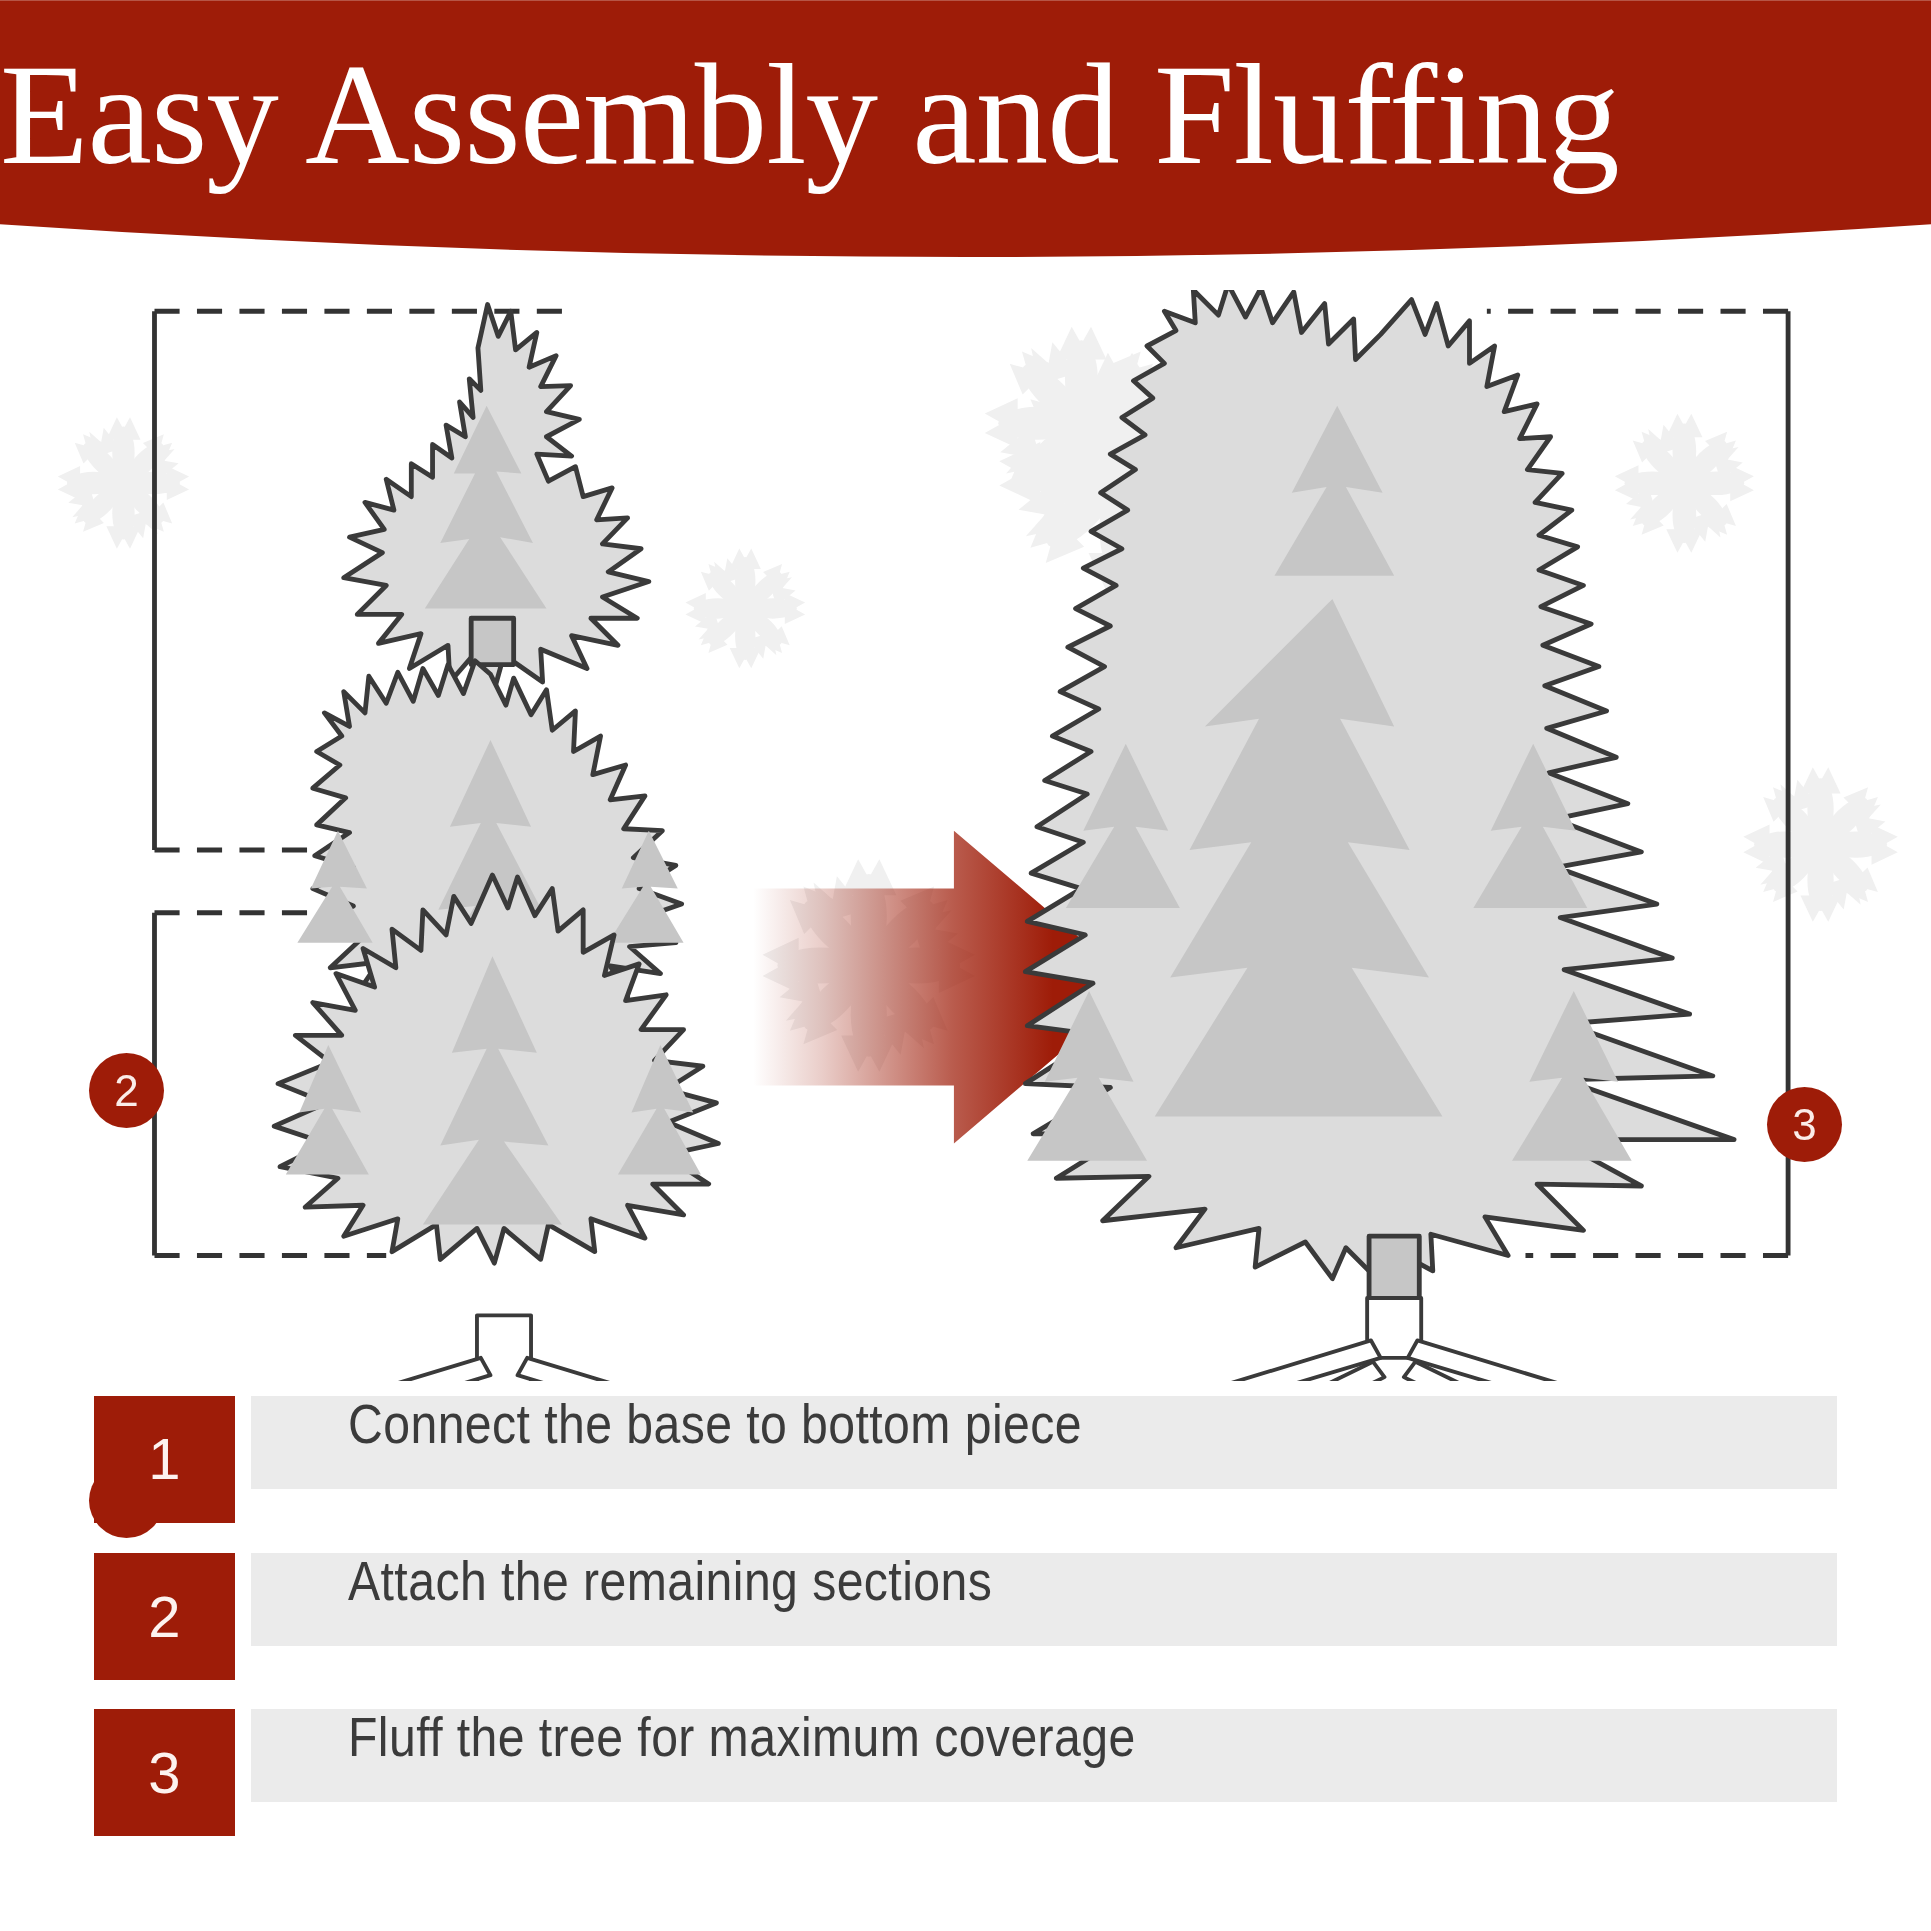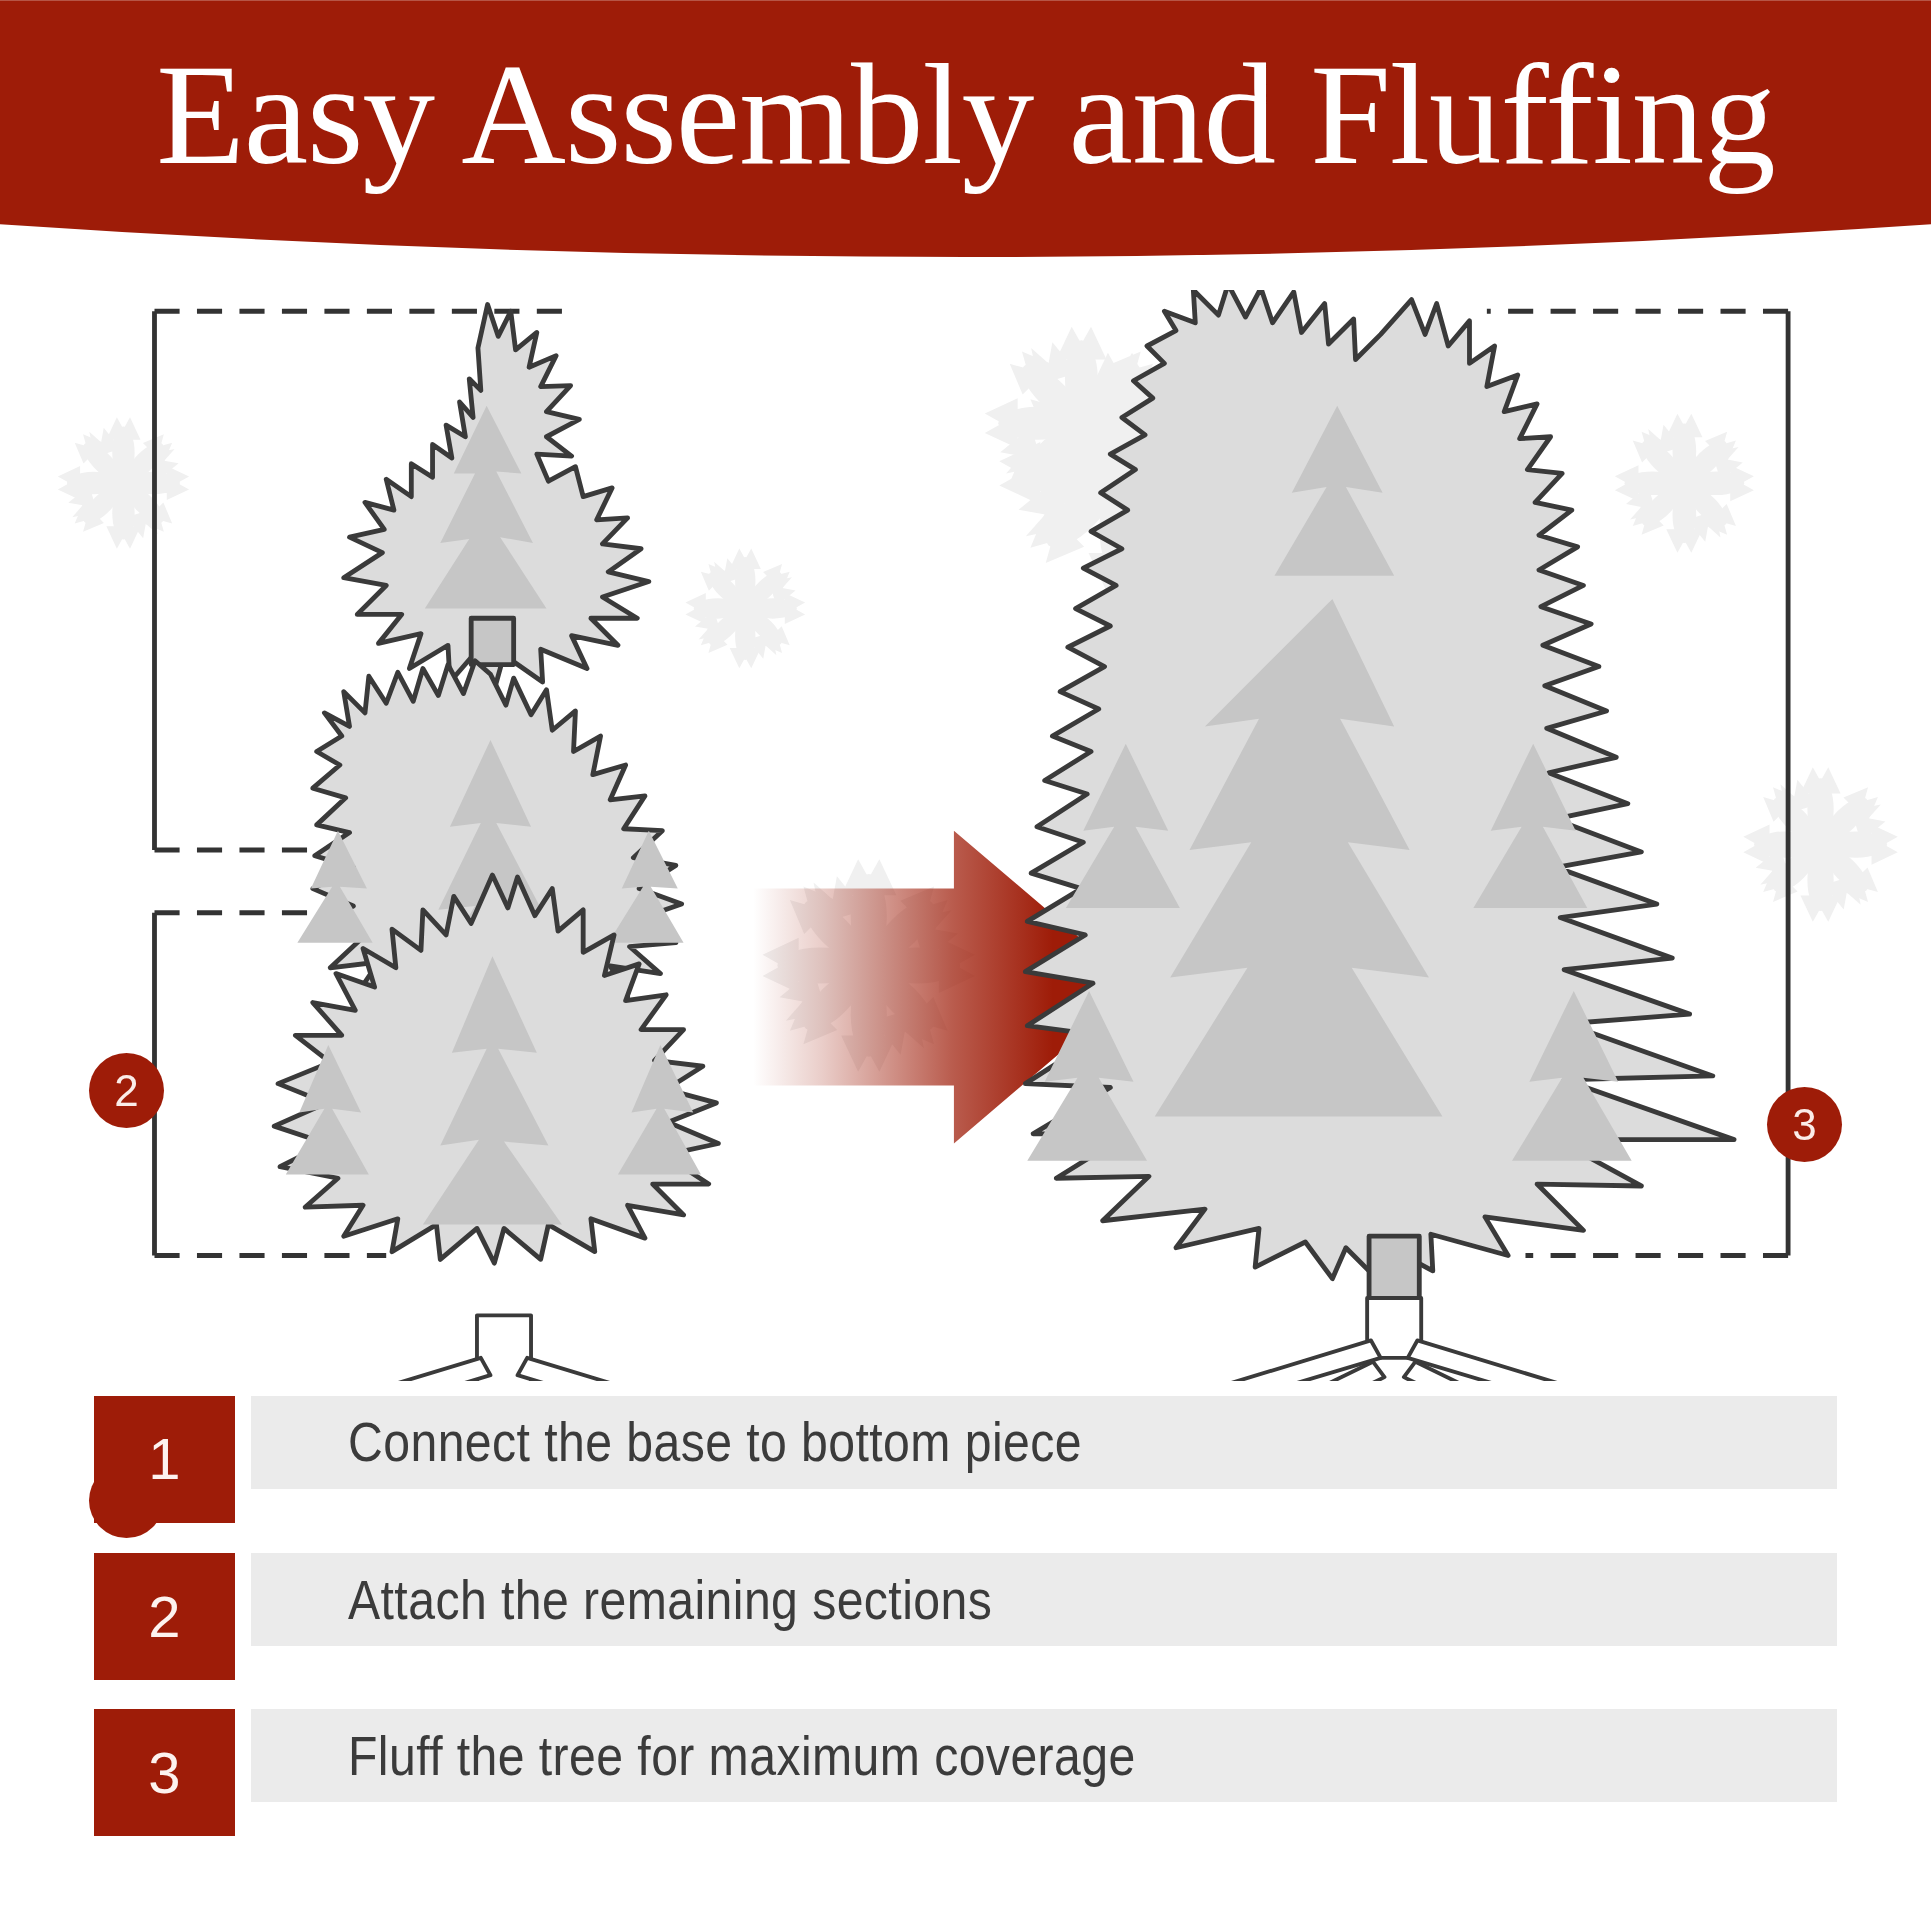--- a/index.html
+++ b/index.html
@@ -4,21 +4,21 @@
 <style>
   html,body{margin:0;padding:0;background:#fff;}
   body{width:1931px;height:1931px;overflow:hidden;
        font-family:"Liberation Sans","DejaVu Sans",sans-serif;}
   .page{position:relative;width:1931px;height:1931px;background:#ffffff;}
 
   
   .header{position:absolute;left:0;top:0;width:1931px;height:290px;overflow:hidden;}
   .header-svg{position:absolute;left:0;top:0;}
   .header-title{
-    position:absolute;left:0;top:42px;width:1931px;text-align:center;
+    position:absolute;left:0;top:42px;width:1931px;
     font-family:"Liberation Serif","DejaVu Serif",serif;
     font-size:145px;line-height:1.0;color:#ffffff;font-weight:400;
     letter-spacing:-1px;white-space:nowrap;
   }
 
   
   .diagram{position:absolute;left:0;top:290px;width:1931px;height:1091px;}
   .snowflakes{position:absolute;left:0;top:0;width:1931px;height:1091px;}
   .diagram-svg{position:absolute;left:0;top:0;}
 
@@ -40,21 +40,21 @@
   .step-row.r2{top:172px;}
   .step-row.r3{top:328px;}
   .step-num{
     position:absolute;left:0;top:0;width:141px;height:127px;background:#9E1C08;
     display:flex;align-items:center;justify-content:center;
     color:#fdf2ef;font-size:58px;font-weight:300;line-height:1;
     font-family:"Liberation Sans","DejaVu Sans",sans-serif;
   }
   .step-text-box{
     position:absolute;left:157px;top:0;width:1586px;height:93px;background:#ebebeb;
-    display:flex;align-items:center;
+    display:flex;align-items:flex-start;
   }
   .step-text{
     margin-left:97px;color:#3b3b3b;font-size:56px;line-height:1;
     font-family:"Liberation Sans","DejaVu Sans",sans-serif;
     font-weight:300;letter-spacing:0.5px;
     transform:scaleX(0.86);transform-origin:left center;white-space:nowrap;
   }
 </style>
 </head>
 <body>

